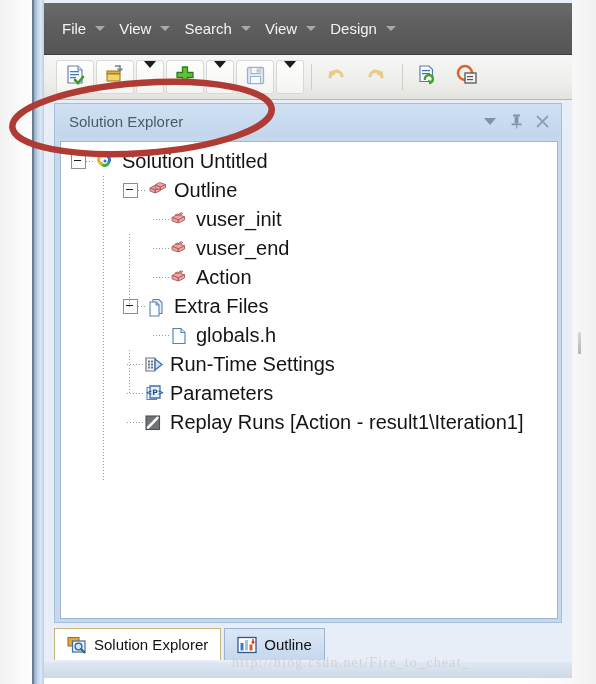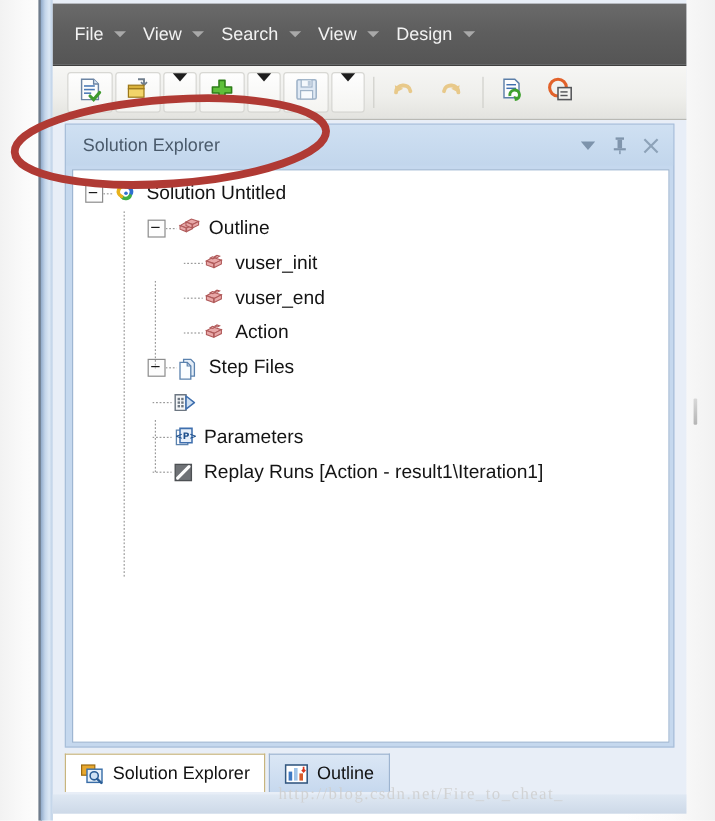--- a/index.html
+++ b/index.html
@@ -53,21 +53,21 @@
   #panel-title{flex:1;font-size:15px;color:#4a5a6b;}
   .hbtn{width:22px;height:22px;display:flex;align-items:center;justify-content:center;margin-left:4px;}
   .hcaret{width:0;height:0;border-left:6px solid transparent;border-right:6px solid transparent;border-top:7px solid #7d93ab;}
 
   
   #tree-wrap{position:absolute;left:5px;top:37px;width:498px;height:478px;
      background:#ffffff;border:1px solid #9eb6d2;box-sizing:border-box;overflow:hidden;}
   #tree{position:absolute;left:0;top:0;padding:5px 0 0 0;}
 
   .row{height:29px;display:flex;align-items:center;position:relative;white-space:nowrap;}
-  .row .lbl{font-size:16px;color:#141414;}
+  .row .lbl{font-size:20px;color:#141414;}
   .row.bold .lbl{font-weight:bold;}
   .row .lbl.boxed{background:#ffffff;}
 
   
   .exp{width:13px;height:13px;border:1px solid #8d8d8d;background:#fdfdfd;
      position:relative;flex:0 0 auto;}
   .exp::before{content:"";position:absolute;left:2px;top:5px;width:7px;height:1px;background:#1a1a1a;}
   .spacer{flex:0 0 auto;}
   .dots{flex:0 0 auto;height:1px;
      background-image:linear-gradient(90deg,#9b9b9b 50%,transparent 50%);
@@ -325,40 +325,53 @@
               <div class="spacer" style="width: 62px;"></div>
               <div class="exp"></div>
               <div class="dots" style="width: 9px;"></div>
               <div class="ico">
                 <svg width="20" height="20" viewBox="0 0 20 20">
       <path d="M6 2.5 h6 l3 3 v11 h-9 z" fill="#e5eef8" stroke="#5b82ae" stroke-width="1.1"></path>
       <path d="M3 5 h6 l3 3 v11 h-9 z" fill="#fafdff" stroke="#5b82ae" stroke-width="1.1"></path>
       <path d="M9 5 v3 h3" fill="none" stroke="#5b82ae" stroke-width="1"></path>
                 </svg>
               </div>
-              <span class="lbl">Step Files</span>
+              <span class="lbl">Extra Files</span>
+            </div>
+            <div class="row">
+              <div class="spacer" style="width: 88px;"></div>
+              <div class="spacer" style="width: 4px;"></div>
+              <div class="dots" style="width: 16px;"></div>
+              <div class="ico">
+                <svg width="20" height="20" viewBox="0 0 20 20">
+      <path d="M4 2.5 h8 l4 4 v11 h-12 z" fill="#fafdff" stroke="#5b82ae" stroke-width="1.15"></path>
+      <path d="M12 2.5 v4 h4" fill="#d7e6f5" stroke="#5b82ae" stroke-width="1.05"></path>
+                </svg>
+              </div>
+              <span class="lbl">globals.h</span>
             </div>
             <div class="row">
               <div class="spacer" style="width: 62px;"></div>
               <div class="spacer" style="width: 4px;"></div>
               <div class="dots" style="width: 16px;"></div>
               <div class="ico">
                 <svg width="22" height="20" viewBox="0 0 22 20">
       <path d="M3 3 h9 v13 h-9 z" fill="#f4f6f8" stroke="#6d7782" stroke-width="1.2"></path>
       <g fill="#6d7782">
                     <rect x="5" y="5.5" width="2" height="2"></rect>
                     <rect x="8" y="5.5" width="2" height="2"></rect>
       <rect x="5" y="8.5" width="2" height="2"></rect>
                     <rect x="8" y="8.5" width="2" height="2"></rect>
       <rect x="5" y="11.5" width="2" height="2"></rect>
                     <rect x="8" y="11.5" width="2" height="2"></rect>
                   </g>
       <path d="M12 4 l7 5.5 l-7 5.5 z" fill="#cfe0f2" stroke="#3f6fae" stroke-width="1.3" stroke-linejoin="round"></path>
                 </svg>
               </div>
+              <span class="lbl">Run-Time Settings</span>
             </div>
             <div class="row">
               <div class="spacer" style="width: 62px;"></div>
               <div class="spacer" style="width: 4px;"></div>
               <div class="dots" style="width: 16px;"></div>
               <div class="ico">
                 <svg width="22" height="20" viewBox="0 0 22 20">
       <path d="M4 3.5 h9.5 v12 h-9.5 z" fill="#fdfdfd" stroke="#5b82ae" stroke-width="1.1"></path>
       <path d="M7 2 h10 v12 h-10 z" fill="#e8f0fa" stroke="#3f6fae" stroke-width="1.3"></path>
       <text x="12" y="10.6" font-size="7.5" font-family="DejaVu Sans, sans-serif" font-weight="bold" fill="#1d4f8c" text-anchor="middle">&lt;P&gt;</text>

